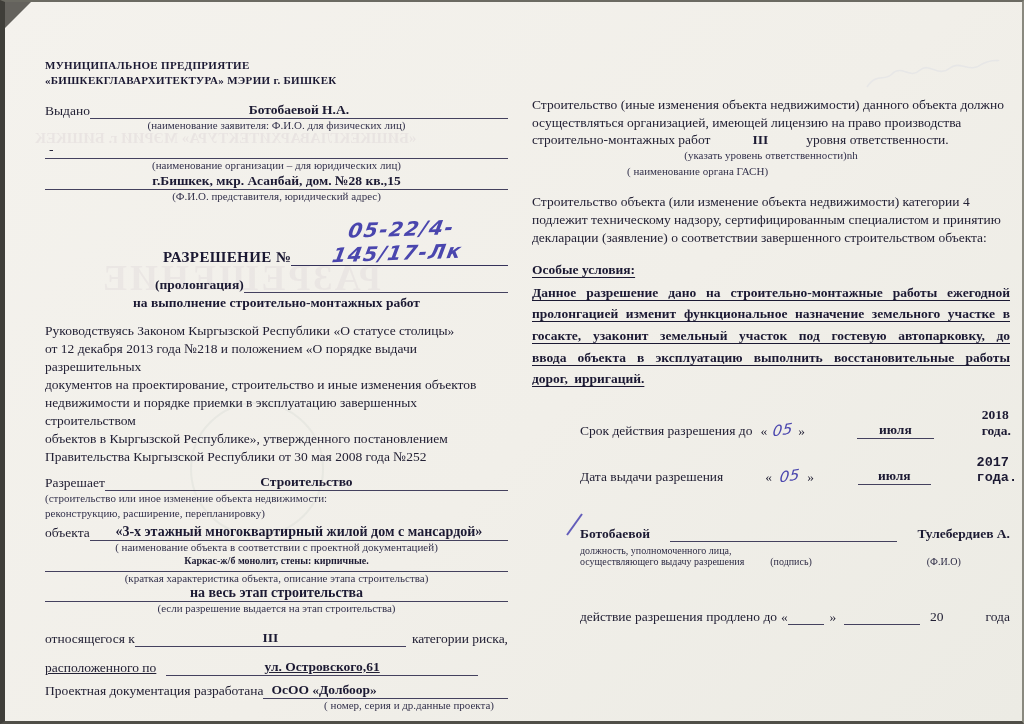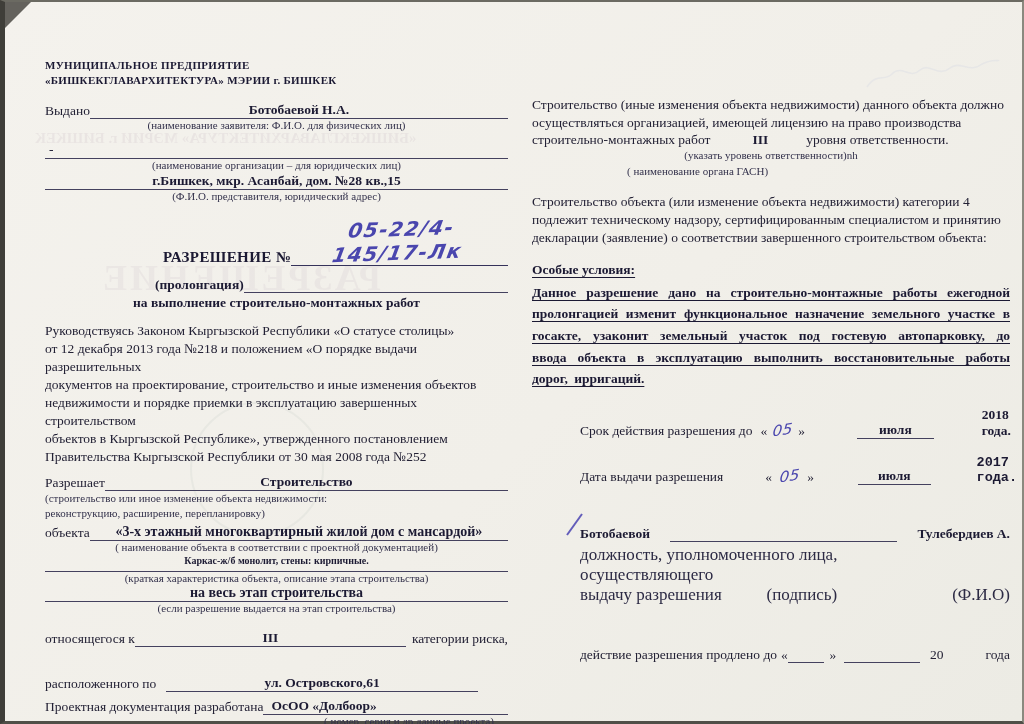--- a/index.html
+++ b/index.html
@@ -36,21 +36,21 @@
     display:inline-block;padding:0 6px;}
   .hand-day{font-size:15px;transform:skewX(-14deg) rotate(-10deg);display:inline-block;}
   .bold{font-weight:bold;color:#1c1a33;}
   .u{border-bottom:1.3px solid #44415e;}
   .subtitle{font-weight:bold;text-align:center;color:#1b1933;}
   .special{font-weight:bold;color:#1b1933;text-align:justify;line-height:1.6;
     text-decoration:underline;text-underline-offset:3px;word-spacing:3px;}
   .sec-head{font-weight:bold;text-decoration:underline;text-underline-offset:3px;color:#1b1933;}
   .gasn{font-weight:bold;color:#1b1933;border-bottom:1.4px solid #2d2b47;
     word-spacing:3px;display:inline-block;padding-bottom:1px;}
-  .cap-left{font-size:17px;color:#2c2a44;}
+  .cap-left{font-size:10px;color:#2c2a44;}
   .ghost{position:absolute;transform:scaleX(-1);color:#9b7f96;font-weight:bold;
     pointer-events:none;white-space:nowrap;}
   .ghost1{top:128px;left:30px;font-size:15px;opacity:.10;}
   .ghost2{top:255px;left:95px;font-size:36px;opacity:.08;letter-spacing:3px;}
   .ghost-circle{position:absolute;top:400px;left:185px;width:130px;height:130px;
     border:2px solid #8fa79b;border-radius:50%;opacity:.10;pointer-events:none;}
   .scribble{position:absolute;right:8px;top:2px;opacity:.35;}
   .tick{position:absolute;left:-16px;top:-14px;}
 </style>
 </head>
@@ -126,21 +126,21 @@
       <span class="fill" style="font-size:14px;">на весь этап строительства</span>
     </div>
     <div class="caption">(если разрешение выдается на этап строительства)</div>
 
     <div class="row" style="margin-top:14px;">
       <span class="lbl">относящегося к</span>
       <span class="fill">III</span>
       <span class="lbl" style="margin-left:6px;">категории   риска,</span>
     </div>
 
-    <div class="row" style="margin-top:28px;">
+    <div class="row" style="margin-top:12px;text-decoration:underline;">
       <span class="lbl">расположенного по</span>
       <span class="fill" style="margin:0 30px 0 10px;">ул. Островского,61</span>
     </div>
 
     <div class="row" style="margin-top:6px;">
       <span class="lbl">Проектная документация разработана</span>
       <span class="fill" style="text-align:left;padding-left:8px;">ОсОО  «Долбоор»</span>
     </div>
     <div class="caption" style="text-align:right;padding-right:14px;">( номер, серия и др.данные проекта)</div>
 

